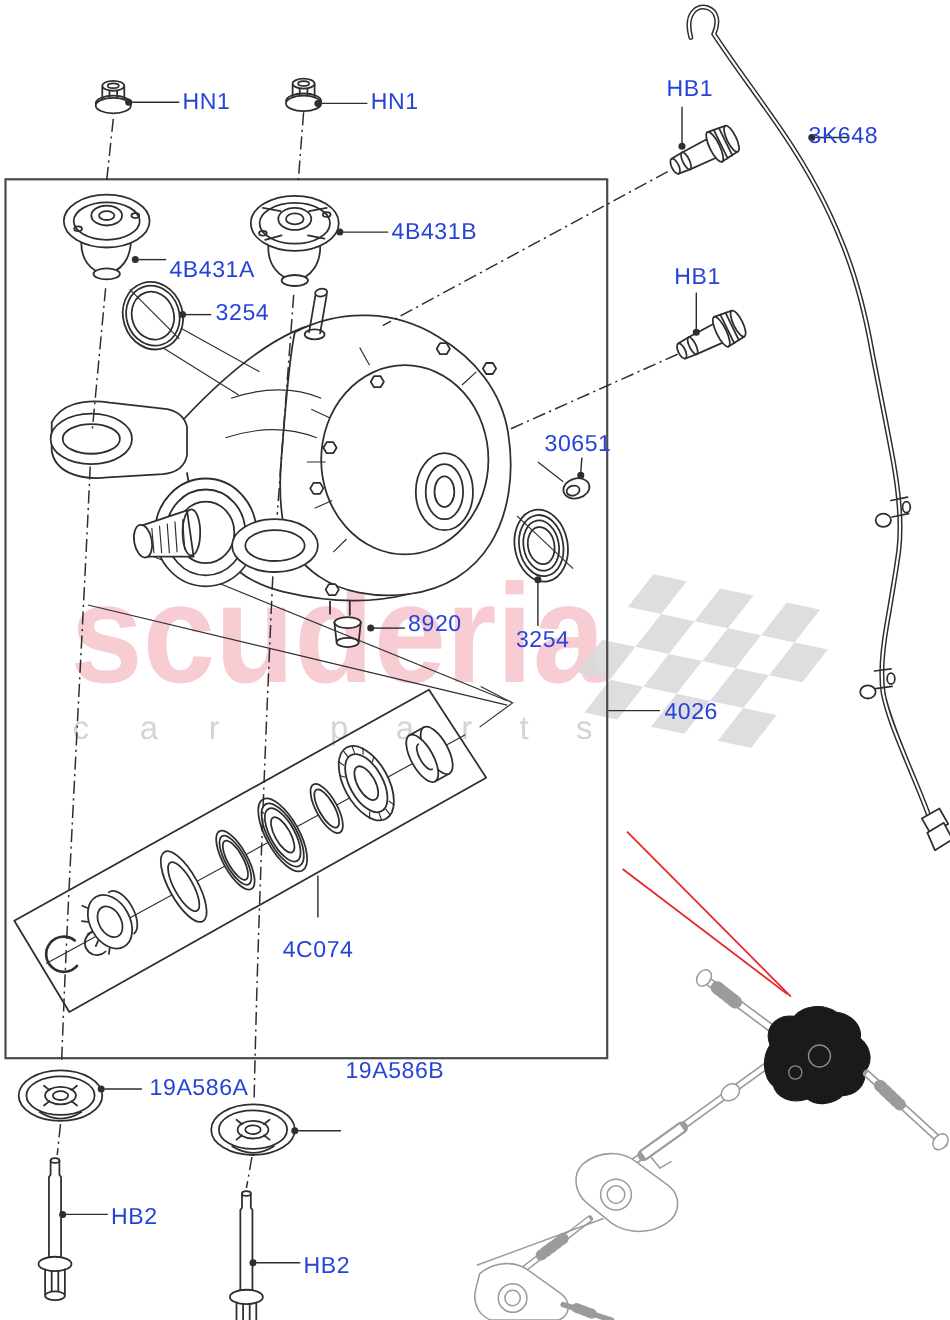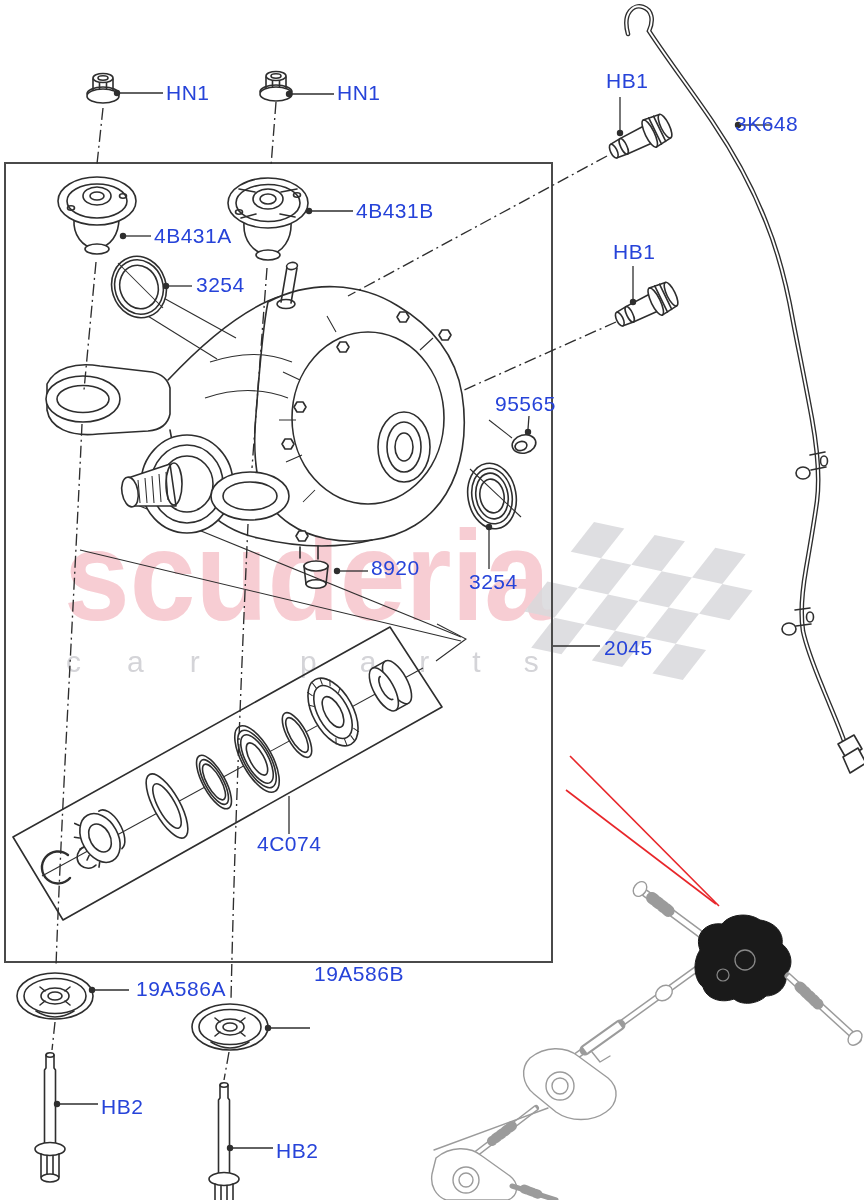--- a/index.html
+++ b/index.html
@@ -389,29 +389,29 @@
         <circle class="dot" cx="268" cy="1028" r="3.2"></circle>
     <path class="lead" d="M60,1104 L98,1104"></path> 
         <circle class="dot" cx="57" cy="1104" r="3.2"></circle>
     <path class="lead" d="M233,1148 L273,1148"></path>
         <circle class="dot" cx="230" cy="1148" r="3.2"></circle>
   </g>
 </svg>
 
 <div class="callout" style="left:166px;top:81px">HN1</div>
 <div class="callout" style="left:337px;top:81px">HN1</div>
-<div class="callout" style="left:154px;top:224px">4B431A</div>
+<div class="callout" style="left:154px;top:234px">4B431A</div>
 <div class="callout" style="left:356px;top:199px">4B431B</div>
 <div class="callout" style="left:196px;top:273px">3254</div>
 <div class="callout" style="left:606px;top:69px">HB1</div>
 <div class="callout" style="left:735px;top:112px">3K648</div>
 <div class="callout" style="left:613px;top:240px">HB1</div>
-<div class="callout" style="left:495px;top:392px">95565</div>
+<div class="callout" style="left:495px;top:392px">30651</div>
 <div class="callout" style="left:469px;top:570px">3254</div>
 <div class="callout" style="left:371px;top:556px">8920</div>
-<div class="callout" style="left:604px;top:636px">2045</div>
-<div class="callout" style="left:257px;top:832px">4C074</div>
+<div class="callout" style="left:604px;top:636px">4026</div>
+<div class="callout" style="left:257px;top:852px">4C074</div>
 <div class="callout" style="left:136px;top:977px">19A586A</div>
 <div class="callout" style="left:314px;top:962px">19A586B</div>
 <div class="callout" style="left:101px;top:1095px">HB2</div>
 <div class="callout" style="left:276px;top:1139px">HB2</div>
 
 </div>
 
 </body></html>

